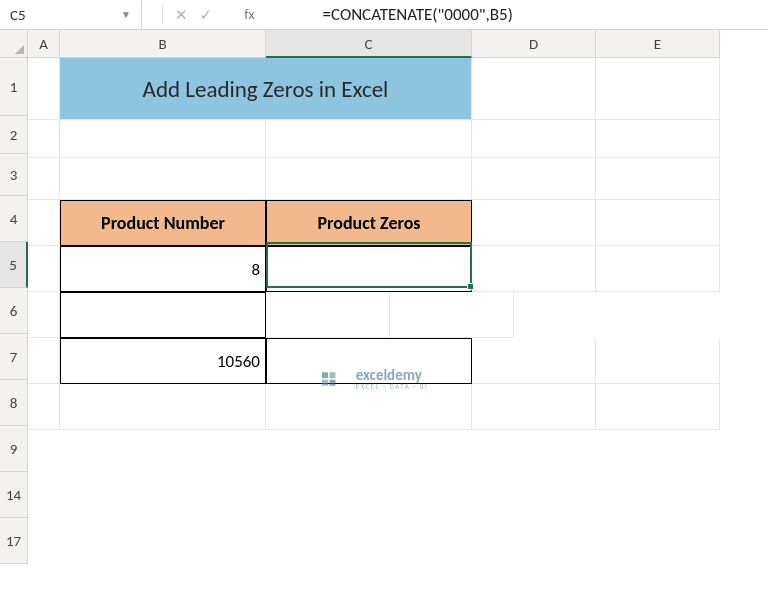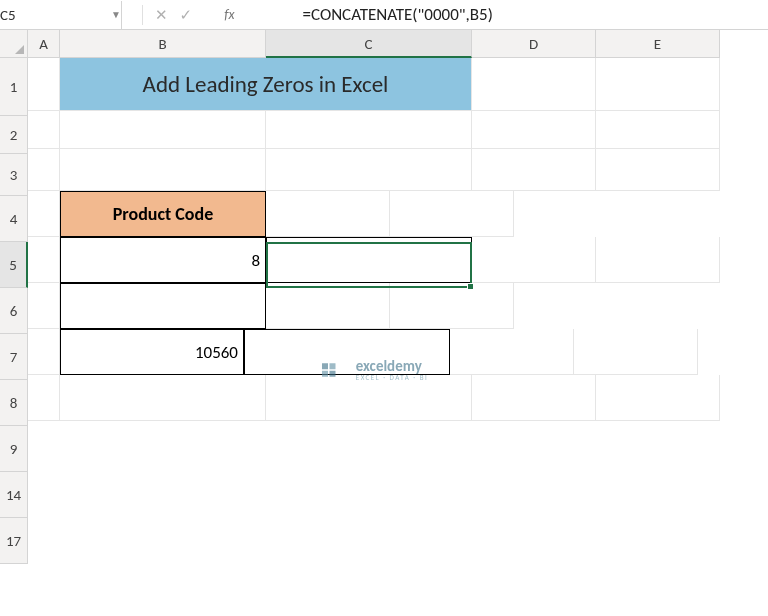--- a/index.html
+++ b/index.html
@@ -12,23 +12,23 @@
       position: relative;
     }
     .formula-bar {
       height: 30px;
       display: flex;
       align-items: center;
       border-bottom: 1px solid #d4d4d4;
       background: #fff;
     }
     .name-box {
-      width: 122px;
+      width: 142px;
       height: 28px;
-      padding: 0 0;
+      padding: 0 10px;
       font-size: 15px;
       color: #333;
       border-right: 1px solid #d4d4d4;
       display: flex;
       align-items: center;
       justify-content: space-between;
     }
     .name-box .dd-arrow {
       color: #888;
       font-size: 10px;
@@ -41,21 +41,20 @@
       color: #b0b0b0;
       font-size: 15px;
     }
     .fb-sep {
       width: 1px;
       height: 20px;
       background: #e0e0e0;
       margin-left: 8px;
     }
     .fx-label {
-      font-style: italic;
       color: #777;
       font-size: 14px;
       padding: 0 8px 0 20px;
     }
     .formula-input {
       flex: 1;
       font-size: 17px;
       color: #222;
       padding-left: 60px;
       font-family: Calibri, Arial, sans-serif;
@@ -227,21 +226,21 @@
   <div>
     <div class="col-headers">
       <div class="col-h" style="width:32px">A</div>
       <div class="col-h" style="width:206px">B</div>
       <div class="col-h highlighted" style="width:206px">C</div>
       <div class="col-h" style="width:124px">D</div>
       <div class="col-h" style="width:124px">E</div>
     </div>
     <div class="cells">
 
-      <div class="row" style="height:53px">
+      <div class="row" style="height:62px">
         <div class="cell" style="width:32px"></div>
         <div class="cell title-cell" style="width:412px">Add Leading Zeros in Excel</div>
         <div class="cell" style="width:124px"></div>
         <div class="cell" style="width:124px"></div>
       </div>
 
       <div class="row" style="height:38px">
         <div class="cell" style="width:32px"></div>
         <div class="cell" style="width:206px"></div>
         <div class="cell" style="width:206px"></div>
@@ -252,21 +251,22 @@
       <div class="row" style="height:42px">
         <div class="cell" style="width:32px"></div>
         <div class="cell" style="width:206px"></div>
         <div class="cell" style="width:206px"></div>
         <div class="cell" style="width:124px"></div>
         <div class="cell" style="width:124px"></div>
       </div>
 
       <div class="row" style="height:46px">
         <div class="cell" style="width:32px"></div>
-        <div class="cell table-header" style="width:206px">Product Code</div>
+        <div class="cell table-header" style="width:206px">Product Number</div>
+        <div class="cell table-header" style="width:206px">Product Zeros</div>
         <div class="cell" style="width:124px"></div>
         <div class="cell" style="width:124px"></div>
       </div>
 
 
 
       <div class="row" style="height:46px">
         <div class="cell" style="width:32px"></div>
         <div class="cell bordered right-align" style="width:206px">8</div>
         <div class="cell bordered" style="width:206px"></div>
@@ -277,21 +277,21 @@
 
       <div class="row" style="height:46px">
         <div class="cell" style="width:32px"></div>
         <div class="cell bordered" style="width:206px"></div>
         <div class="cell" style="width:124px"></div>
         <div class="cell" style="width:124px"></div>
       </div>
 
       <div class="row" style="height:46px">
         <div class="cell" style="width:32px"></div>
-        <div class="cell bordered right-align" style="width:184px">10560</div>
+        <div class="cell bordered right-align" style="width:206px">10560</div>
         <div class="cell bordered" style="width:206px"></div>
         <div class="cell" style="width:124px"></div>
         <div class="cell" style="width:124px"></div>
       </div>
 
       <div class="row" style="height:46px">
         <div class="cell" style="width:32px"></div>
         <div class="cell" style="width:206px"></div>
         <div class="cell" style="width:206px"></div>
         <div class="cell" style="width:124px"></div>

